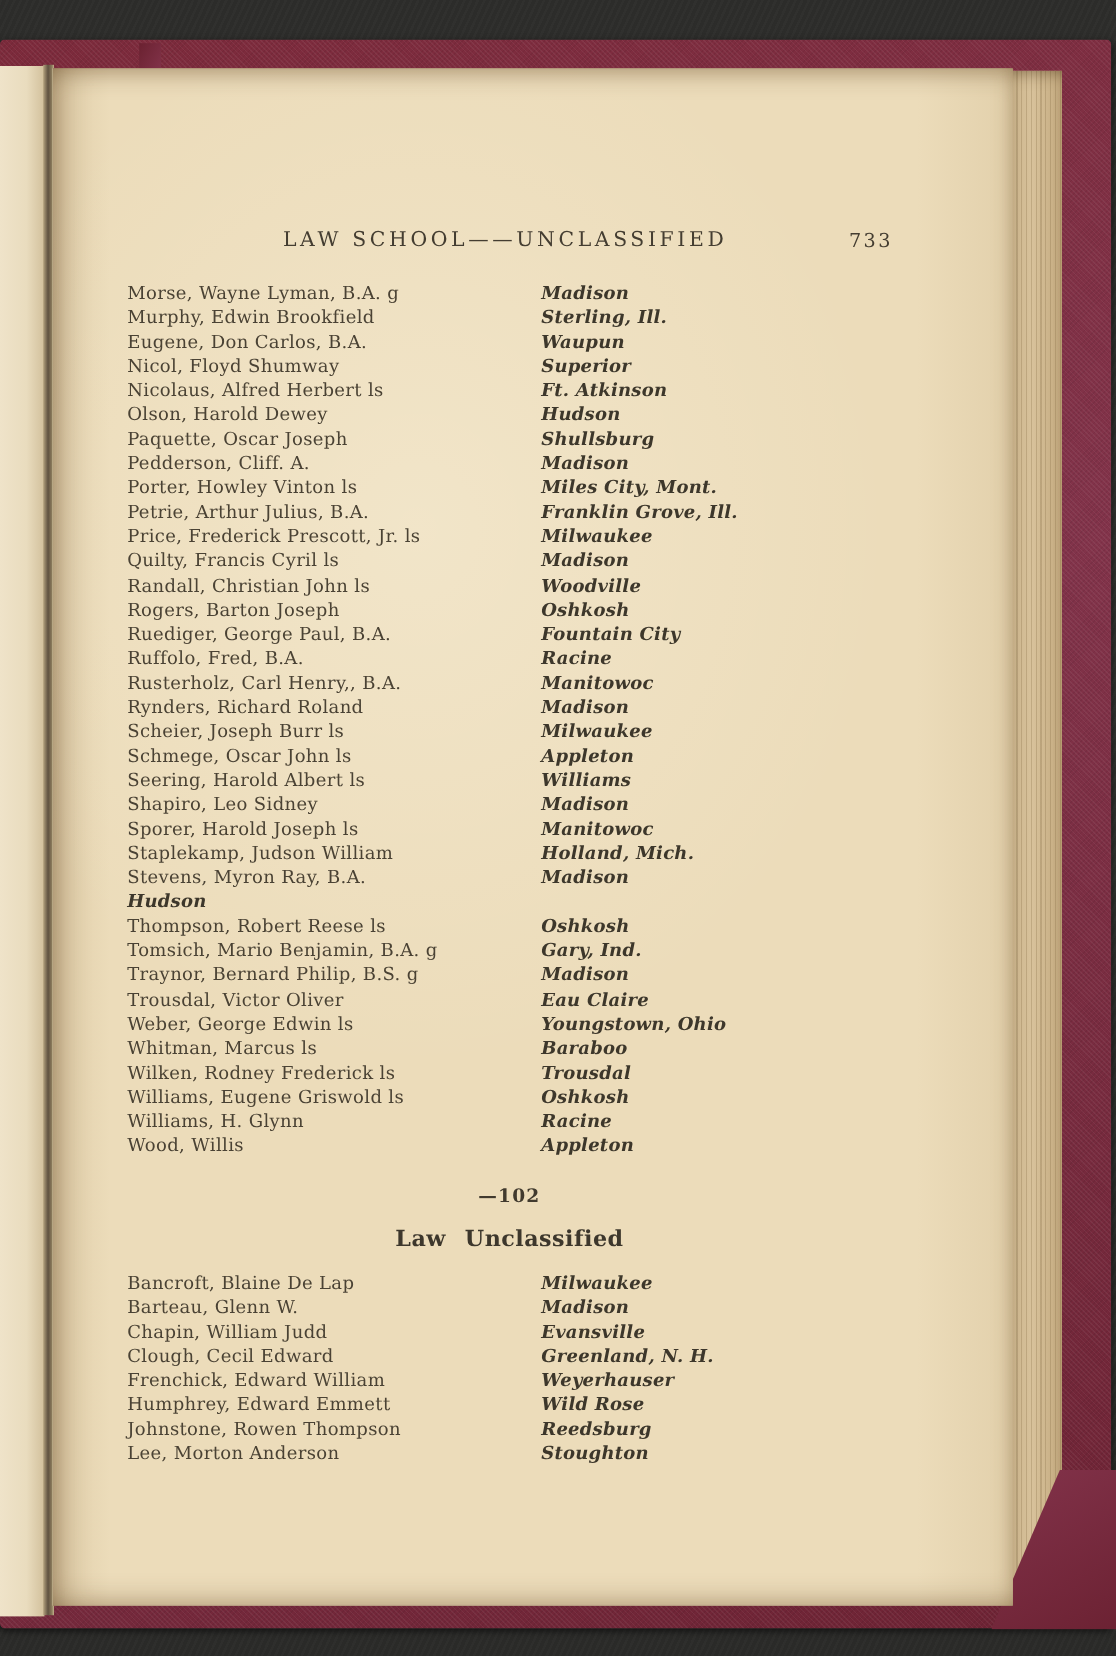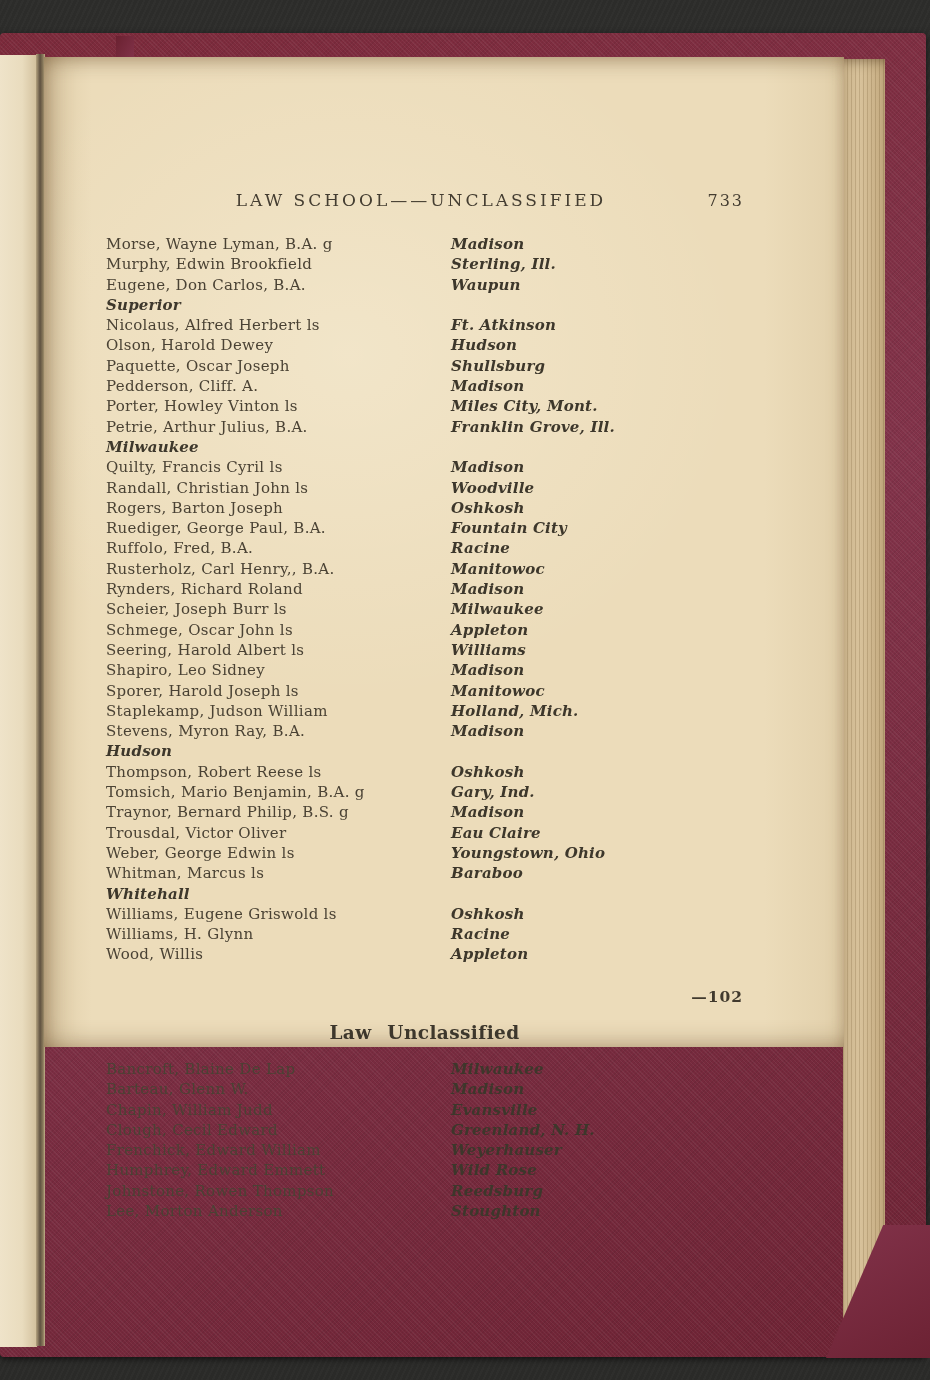--- a/index.html
+++ b/index.html
@@ -47,21 +47,21 @@
     position:absolute; left:0; top:55px; width:37px; height:1292px;
     background:linear-gradient(90deg,#efe3c9 0%, #e9dcbe 60%, #d2c09c 100%);
   }
   .gutter-shadow {
     position:absolute; left:36px; top:54px; width:9px; height:1292px;
     background:linear-gradient(90deg,#b5a37f, #5f5140 45%, #8b7b5c 80%, #c4b28c);
   }
 
   
   .page {
-    position:absolute; left:44px; top:57px; width:800px; height:990px;
+    position:absolute; left:44px; top:57px; width:800px; height:1281px;
     background:
       radial-gradient(ellipse 70% 50% at 38% 30%, rgba(255,250,235,0.30), transparent 70%),
       linear-gradient(90deg,#dfcda8 0%, #ecdcba 6%, #ecdcba 90%, #e2d0ab 100%),
       #e9d9b7;
     box-shadow:
       inset 0 16px 20px -12px rgba(95,65,30,0.40),
       inset 20px 0 26px -16px rgba(95,65,30,0.45),
       inset 0 -18px 22px -14px rgba(95,65,30,0.33),
       inset -12px 0 16px -10px rgba(120,85,45,0.28);
     color:#473f31;
@@ -84,21 +84,21 @@
     flex:0 0 345px; font-size:15px; letter-spacing:0.3px;
     white-space:nowrap; color:#4a4234;
   }
   .residence {
     font-size:15px; font-style:italic; font-weight:bold;
     letter-spacing:0.2px; white-space:nowrap; color:#3d372b;
   }
 
   .tally {
     position:absolute; left:62px; top:930px; width:637px;
-    text-align:right; font-size:15.5px; font-weight:bold;
+    text-align:center; font-size:15.5px; font-weight:bold;
     letter-spacing:1px; color:#413a2e;
   }
 
   .section-heading {
     position:absolute; left:62px; top:965px; width:637px; margin:0;
     text-align:center; font-size:18.5px; font-weight:bold;
     word-spacing:9px; letter-spacing:0.4px; color:#3d372c;
   }
 </style>
 </head>
@@ -129,20 +129,21 @@
     <span class="student-name">Murphy, Edwin Brookfield</span>
     <span class="residence">Sterling, Ill.</span>
   </div>
 
   <div class="row">
     <span class="student-name">Eugene, Don Carlos, B.A.</span>
     <span class="residence">Waupun</span>
   </div>
 
   <div class="row">
+    <span class="student-name">Nicol, Floyd Shumway</span>
     <span class="residence">Superior</span>
   </div>
 
   <div class="row">
     <span class="student-name">Nicolaus, Alfred Herbert ls</span>
     <span class="residence">Ft. Atkinson</span>
   </div>
 
   <div class="row">
     <span class="student-name">Olson, Harold Dewey</span>
@@ -164,20 +165,21 @@
     <span class="student-name">Porter, Howley Vinton ls</span>
     <span class="residence">Miles City, Mont.</span>
   </div>
 
   <div class="row">
     <span class="student-name">Petrie, Arthur Julius, B.A.</span>
     <span class="residence">Franklin Grove, Ill.</span>
   </div>
 
   <div class="row">
+    <span class="student-name">Price, Frederick Prescott, Jr. ls</span>
     <span class="residence">Milwaukee</span>
   </div>
 
   <div class="row">
     <span class="student-name">Quilty, Francis Cyril ls</span>
     <span class="residence">Madison</span>
   </div>
 
   <div class="row">
     <span class="student-name">Randall, Christian John ls</span>
@@ -272,21 +274,22 @@
     <span class="student-name">Weber, George Edwin ls</span>
     <span class="residence">Youngstown, Ohio</span>
   </div>
 
   <div class="row">
     <span class="student-name">Whitman, Marcus ls</span>
     <span class="residence">Baraboo</span>
   </div>
 
   <div class="row">
-    <span class="residence">Whitehall</span>
+    <span class="student-name">Wilken, Rodney Frederick ls</span>
+    <span class="residence">Trousdal</span>
   </div>
 
   <div class="row">
     <span class="student-name">Williams, Eugene Griswold ls</span>
     <span class="residence">Oshkosh</span>
   </div>
 
   <div class="row">
     <span class="student-name">Williams, H. Glynn</span>
     <span class="residence">Racine</span>

